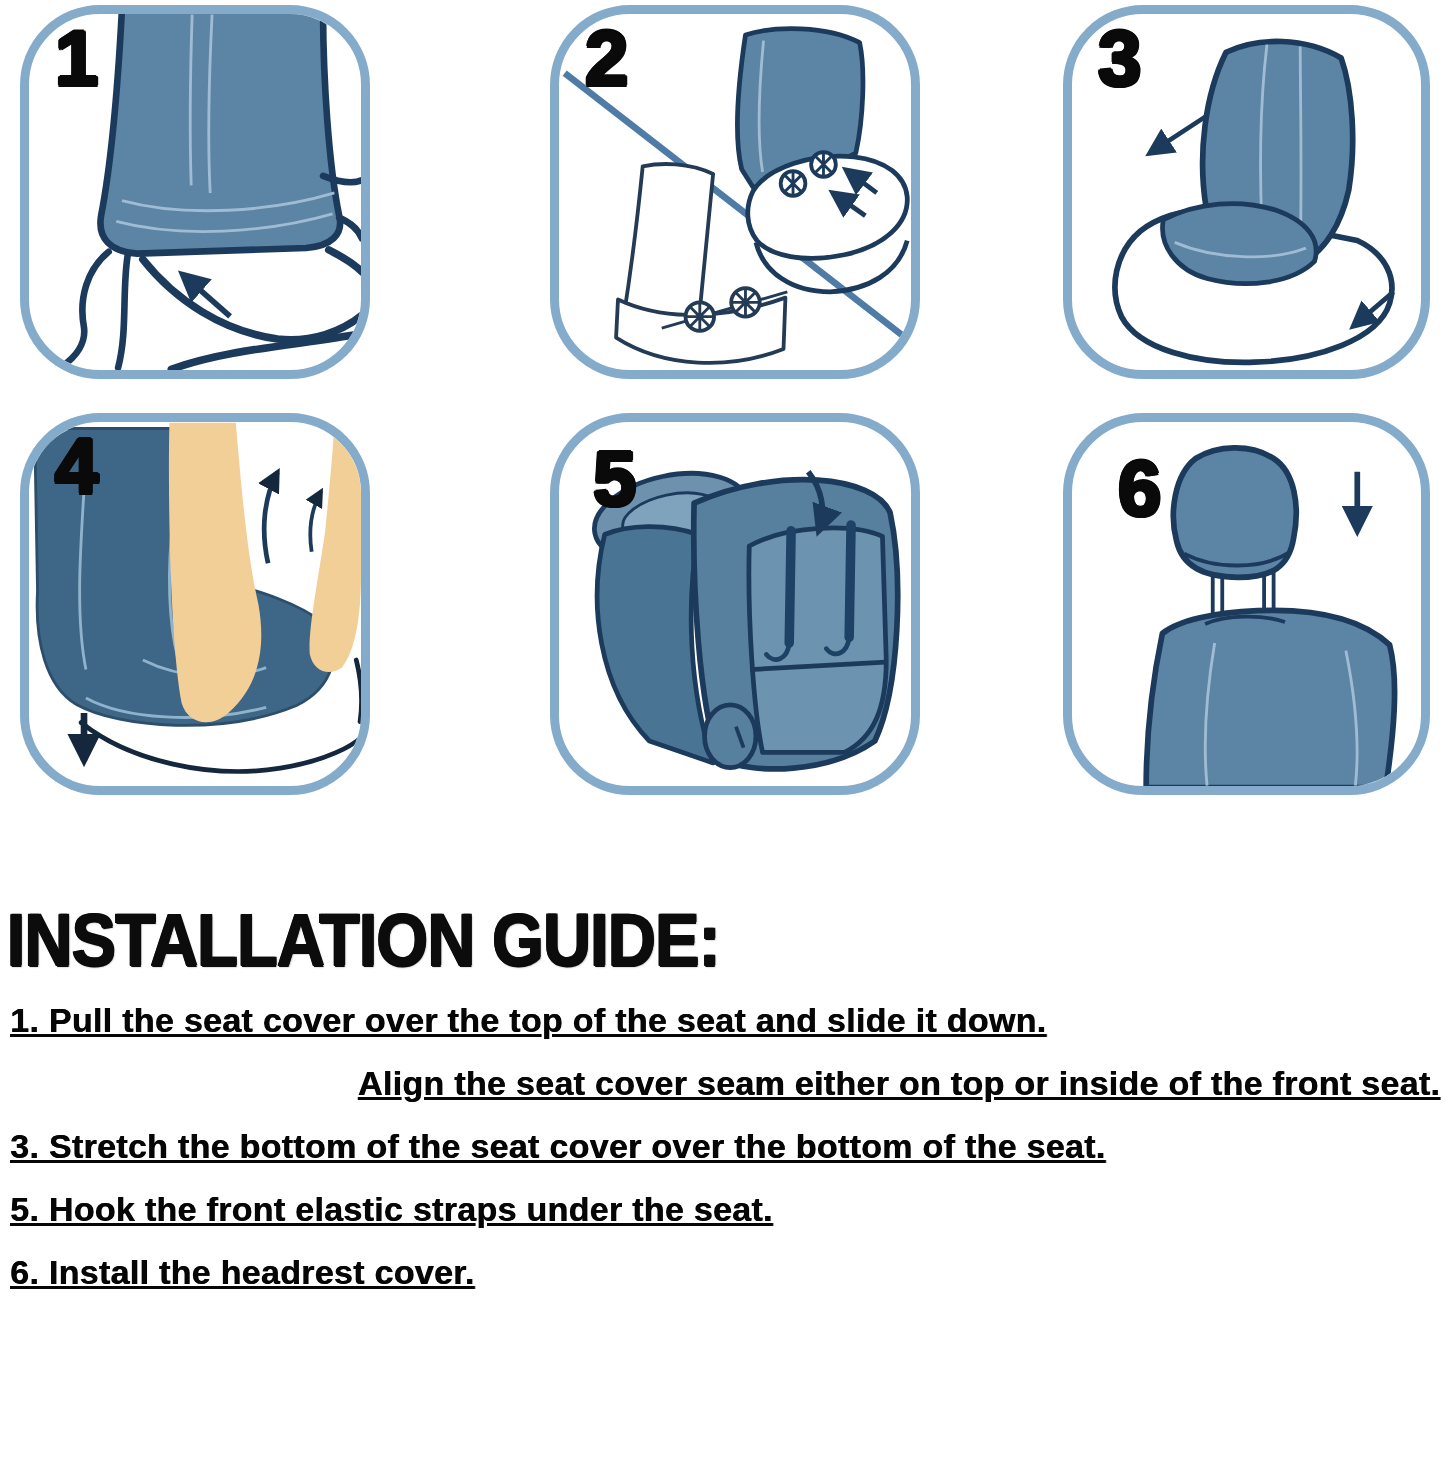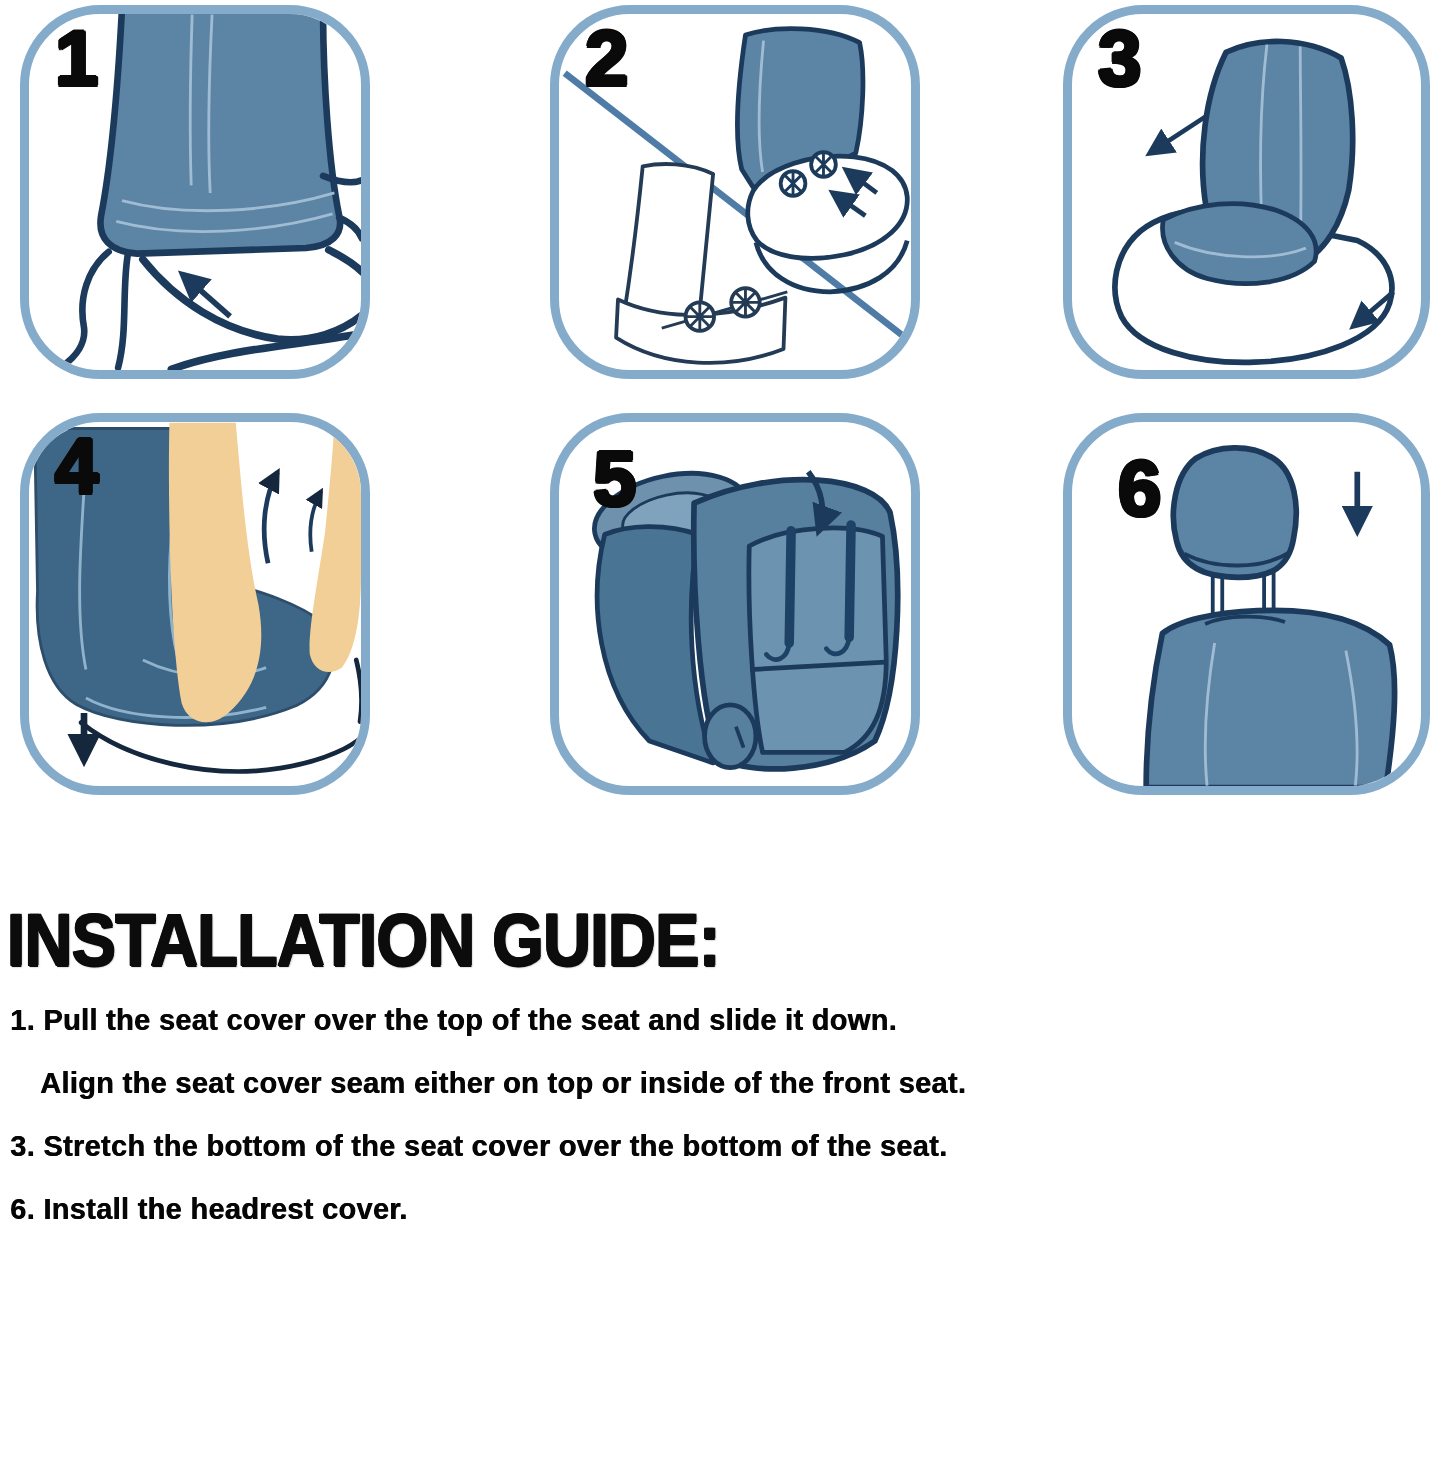--- a/index.html
+++ b/index.html
@@ -29,25 +29,26 @@
   #panel-5 .num{left:34px;top:16px;}
   
   .guide-title{
     position:absolute;left:6px;top:900px;
     font-size:74px;font-weight:bold;color:#0c0c0c;line-height:80px;
     letter-spacing:-1px;transform:scaleX(.9);transform-origin:left top;white-space:nowrap;
     text-shadow:2px 0 #0c0c0c,0 1px #0c0c0c,1.5px 1.5px #0c0c0c,2px 2px 2px rgba(0,0,0,.45);
   }
   .steps{position:absolute;left:10px;top:1005px;width:1430px;}
   .step{
-    font-size:29px;font-weight:bold;color:#060606;line-height:30px;
+    font-size:34px;font-weight:bold;color:#060606;line-height:30px;
     margin-bottom:33px;letter-spacing:.3px;white-space:nowrap;
     text-shadow:.6px 0 #060606;
-  }
-  .step.indent{padding-left:30px;}
+    text-decoration:underline;
+  }
+  .step.indent{padding-left:30px;text-align:right;}
 </style>
 </head>
 <body>
 
 <div class="canvas">
 
   <div class="panel" id="panel-1">
     <div class="num">1</div>
     <svg viewBox="0 0 350 374">
       <defs>
@@ -245,16 +246,17 @@
       </g>
     </svg>
   </div>
 
   <div class="guide-title">INSTALLATION GUIDE:</div>
 
   <div class="steps">
     <div class="step">1. Pull the seat cover over the top of the seat and slide it down.</div>
     <div class="step indent">Align the seat cover seam either on top or inside of the front seat.</div>
     <div class="step">3. Stretch the bottom of the seat cover over the bottom of the seat.</div>
+    <div class="step">5. Hook the front elastic straps under the seat.</div>
     <div class="step">6. Install the headrest cover.</div>
   </div>
 
 </div>
 
 </body></html>

